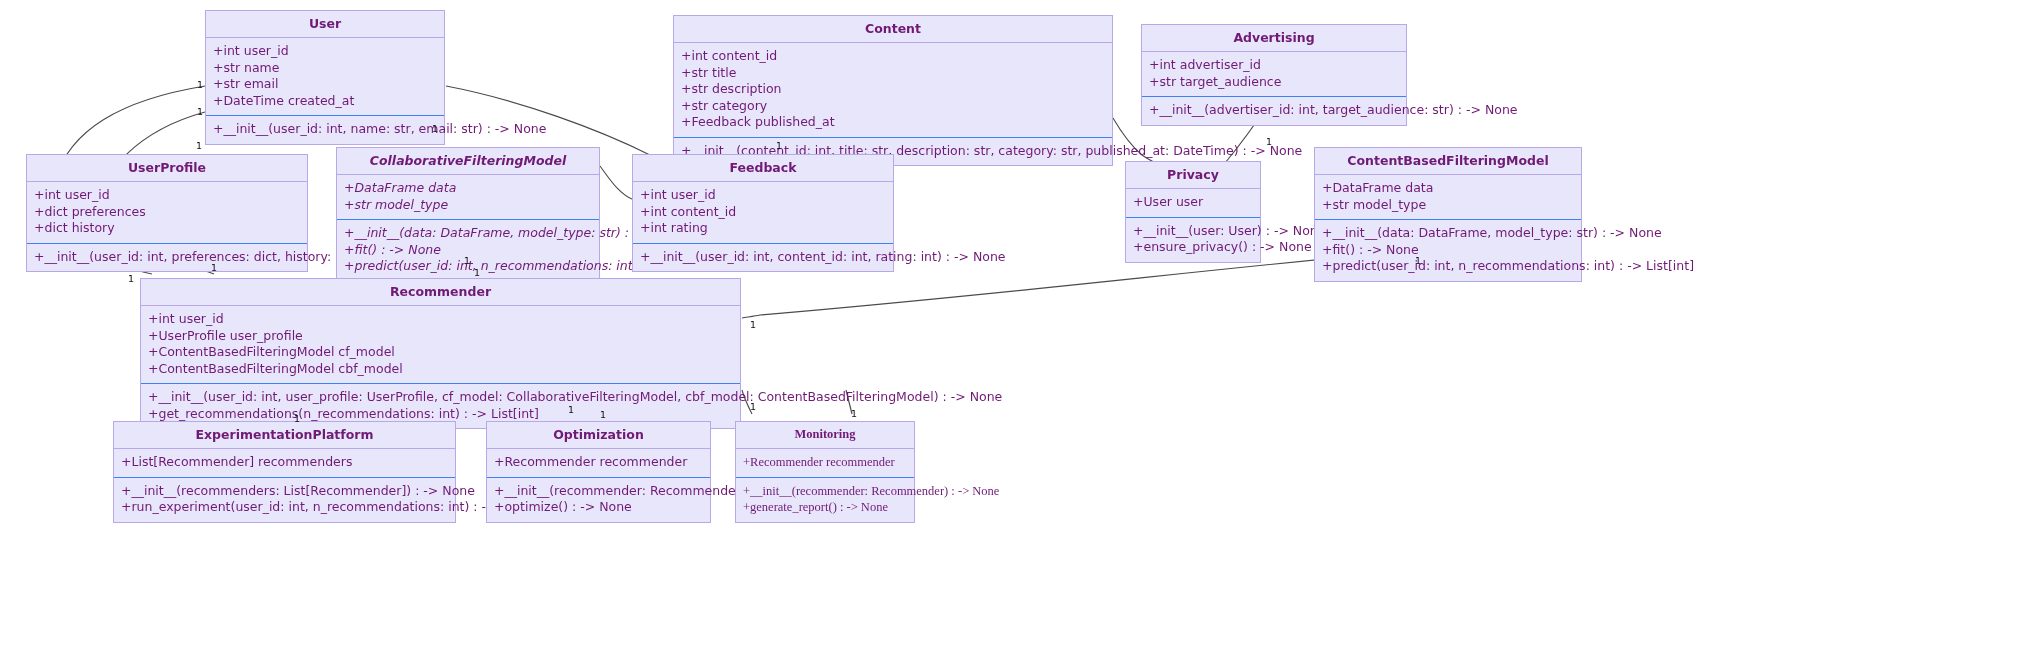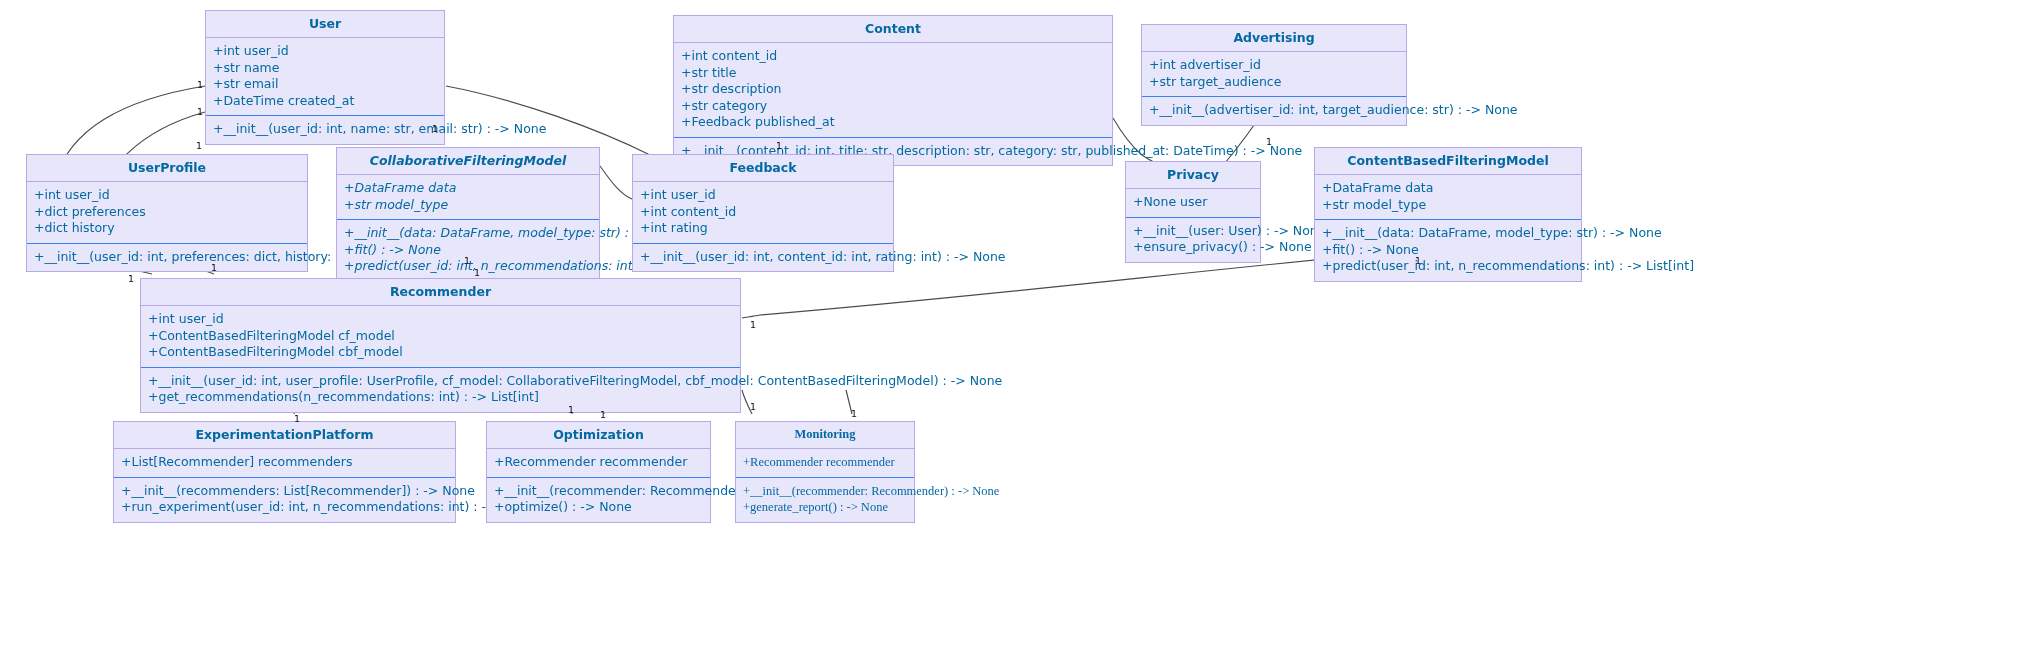--- a/index.html
+++ b/index.html
@@ -24,21 +24,21 @@
     top: 0;
     width: 2032px;
     height: 650px;
     pointer-events: none;
   }
   .uml-class {
     position: absolute;
     box-sizing: border-box;
     border: 1px solid #b9a8e8;
     background: #e8e6fb;
-    color: #0369a1;
+    color: #701a75;
     font-size: 12.5px;
     line-height: 17px;
   }
   .uml-title {
     text-align: center;
     font-weight: bold;
     padding: 4px 6px 5px 6px;
     border-bottom: 1px solid #b9a8e8;
     background: #e8e6fb;
     font-size: 12.5px;
@@ -173,21 +173,21 @@
       <div class="uml-row">+int rating</div>
     </div>
     <div class="uml-section">
       <div class="uml-row">+__init__(user_id: int, content_id: int, rating: int) : -&gt; None</div>
     </div>
   </div>
 
   <div class="uml-class" style="left:1125px; top:161px; width:136px;">
     <div class="uml-title">Privacy</div>
     <div class="uml-section uml-attrs">
-      <div class="uml-row">+None user</div>
+      <div class="uml-row">+User user</div>
     </div>
     <div class="uml-section">
       <div class="uml-row">+__init__(user: User) : -&gt; None</div>
       <div class="uml-row">+ensure_privacy() : -&gt; None</div>
     </div>
   </div>
 
   <div class="uml-class" style="left:1290px; top:147px; width:268px;margin-left:24px;">
     <div class="uml-title">ContentBasedFilteringModel</div>
     <div class="uml-section uml-attrs">
@@ -198,20 +198,21 @@
       <div class="uml-row">+__init__(data: DataFrame, model_type: str) : -&gt; None</div>
       <div class="uml-row">+fit() : -&gt; None</div>
       <div class="uml-row">+predict(user_id: int, n_recommendations: int) : -&gt; List[int]</div>
     </div>
   </div>
 
   <div class="uml-class" style="left:140px; top:278px; width:601px;">
     <div class="uml-title">Recommender</div>
     <div class="uml-section uml-attrs">
       <div class="uml-row">+int user_id</div>
+      <div class="uml-row">+UserProfile user_profile</div>
       <div class="uml-row">+ContentBasedFilteringModel cf_model</div>
       <div class="uml-row">+ContentBasedFilteringModel cbf_model</div>
     </div>
     <div class="uml-section">
       <div class="uml-row">+__init__(user_id: int, user_profile: UserProfile, cf_model: CollaborativeFilteringModel, cbf_model: ContentBasedFilteringModel) : -&gt; None</div>
       <div class="uml-row">+get_recommendations(n_recommendations: int) : -&gt; List[int]</div>
     </div>
   </div>
 
   <div class="uml-class" style="left:113px; top:421px; width:343px;">

